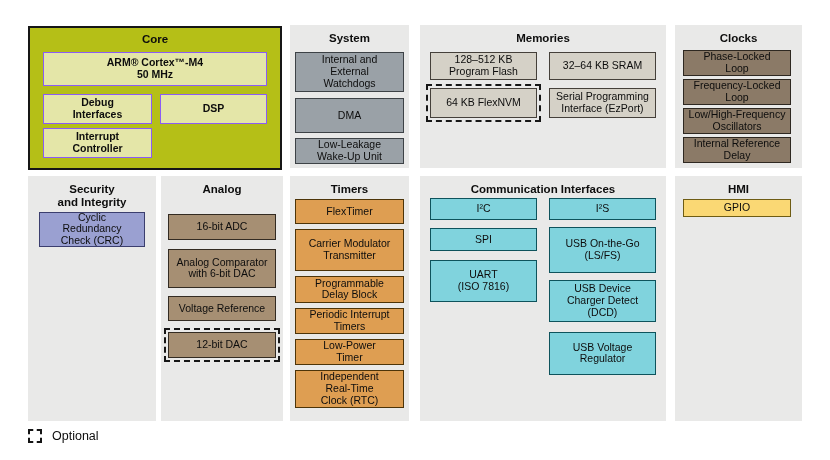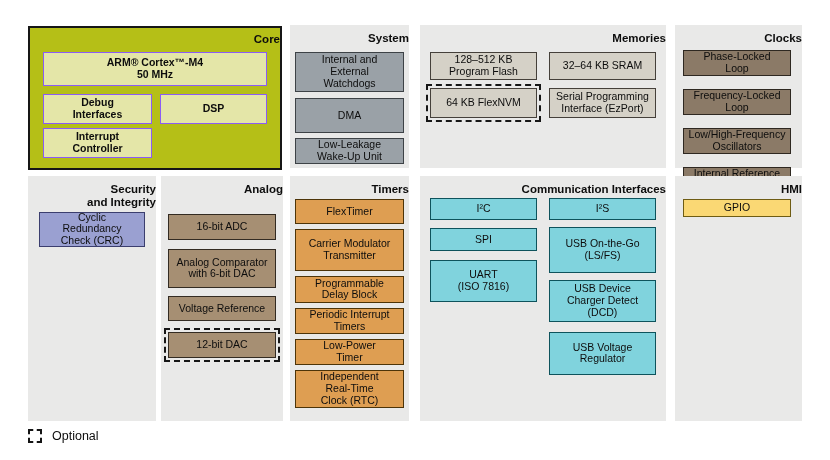--- a/index.html
+++ b/index.html
@@ -1,21 +1,21 @@
 <!DOCTYPE html>
 <html style="--panel-bg: #e9e9e8; --core-bg: #b5bf17; --core-block: #e4e6a8; --system-block: #9aa1a7; --memory-block: #d5d1c7; --clock-block: #8b7a67; --security-block: #9aa0d1; --analog-block: #a68f73; --timer-block: #de9e52; --comm-block: #80d3dd; --hmi-block: #fad874;"><head>
 <meta charset="utf-8">
 <style>
   * { margin:0; padding:0; box-sizing:border-box; }
   html,body { background:#ffffff; }
   body { font-family:"Liberation Sans","DejaVu Sans",sans-serif; color:#111; }
   .stage { position:relative; width:830px; height:460px; background:#fff; overflow:hidden; }
 
   .panel { position:absolute; background:var(--panel-bg,#e9e9e8); }
-  .title { font-size:11.5px; font-weight:bold; text-align:right; padding-top:7px;
+  .title { font-size:11.5px; font-weight:bold; text-align:center; padding-top:7px;
            line-height:1.13; white-space:pre-line; color:#0d0d0d; }
 
   .b { display:flex; align-items:center; justify-content:center; text-align:center;
        font-size:10.5px; line-height:1.14; white-space:pre-line; color:#0d0d0d;
        border:1px solid #3a3a3a; }
 
   .optional { outline:2px dashed #161616; outline-offset:2px; }
 
   
   .core { position:absolute; left:28px; top:26px; width:254px; height:144px;
@@ -48,21 +48,21 @@
   .p-comm     { left:420px; top:176px; width:246px; height:245px; }
   .p-hmi      { left:675px; top:176px; width:127px; height:245px; }
 
   .p-system .stack { margin-top:7px; padding:0 5px; display:flex; flex-direction:column; gap:5px; }
   .p-system .b1 { height:40px; } .p-system .b2 { height:35px; margin-top:1px; } .p-system .b3 { height:26px; }
 
   .p-memories .grid { margin-top:7px; padding:0 10px; display:grid;
                       grid-template-columns:1fr 1fr; column-gap:12px; row-gap:8px; }
   .p-memories .r1 { height:28px; } .p-memories .r2 { height:30px; }
 
-  .p-clocks .stack { margin-top:5px; padding:0 11px 0 8px; display:flex; flex-direction:column; gap:13px; }
+  .p-clocks .stack { margin-top:5px; padding:0 11px 0 8px; display:flex; flex-direction:column; gap:3px; }
   .p-clocks .b { height:26px; }
 
   .p-security .stack { margin-top:3px; padding:0 11px; }
   .p-security .b { height:35px; }
 
   .p-analog .stack { margin-top:18px; padding:0 7px; display:flex; flex-direction:column; }
   .p-analog .b1 { height:26px; margin-bottom:9px; }
   .p-analog .b2 { height:39px; margin-bottom:8px; }
   .p-analog .b3 { height:25px; margin-bottom:11px; }
   .p-analog .b4 { height:26px; }

